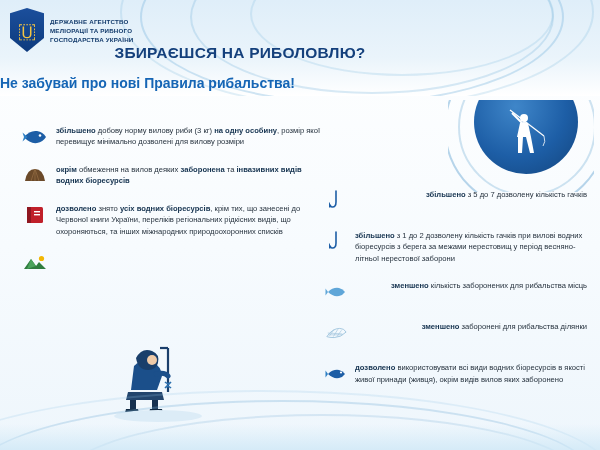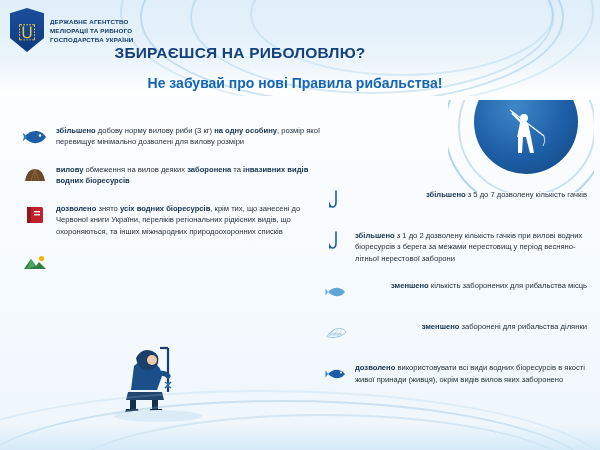--- a/index.html
+++ b/index.html
@@ -95,21 +95,20 @@
     text-align: center;
     font-size: 15.5px;
     font-weight: bold;
     color: #14407c;
     letter-spacing: 0.2px;
   }
   .subtitle {
     position: absolute;
     left: 0; top: 75px;
     width: 590px;
-    text-align: center;
     font-size: 14px;
     font-weight: bold;
     color: #1565b5;
   }
 
   
   .col-left {
     position: absolute;
     left: 22px; top: 112px;
     width: 300px;
@@ -238,21 +237,21 @@
     </div>
 
     <div class="item">
       <span class="ico">
         <svg class="ic-svg" width="24" height="18" viewBox="0 0 24 18">
           <path d="M2 14 q2 -12 10 -12 q8 0 10 12 z" fill="#6b4a2a"></path>
           <path d="M12 2 l-4 12 M12 2 l0 12 M12 2 l4 12" stroke="#8d6740" stroke-width="0.9" fill="none"></path>
         </svg>
       </span>
       <span class="txt">
-        <span class="b">вилову</span><span> обмеження на вилов деяких </span><span class="b">заборонена</span><span> та </span><span class="b">інвазивних видів водних біоресурсів</span>
+        <span class="b">окрім</span><span> обмеження на вилов деяких </span><span class="b">заборонена</span><span> та </span><span class="b">інвазивних видів водних біоресурсів</span>
       </span>
     </div>
 
     <div class="item">
       <span class="ico">
         <svg class="ic-svg" width="22" height="20" viewBox="0 0 22 20">
           <rect x="3" y="2" width="16" height="16" rx="1.5" fill="#c0202a"></rect>
           <rect x="3" y="2" width="4" height="16" fill="#8f1720"></rect>
           <rect x="10" y="6" width="6" height="1.4" fill="#ffffff"></rect>
           <rect x="10" y="9" width="6" height="1.4" fill="#ffffff"></rect>

